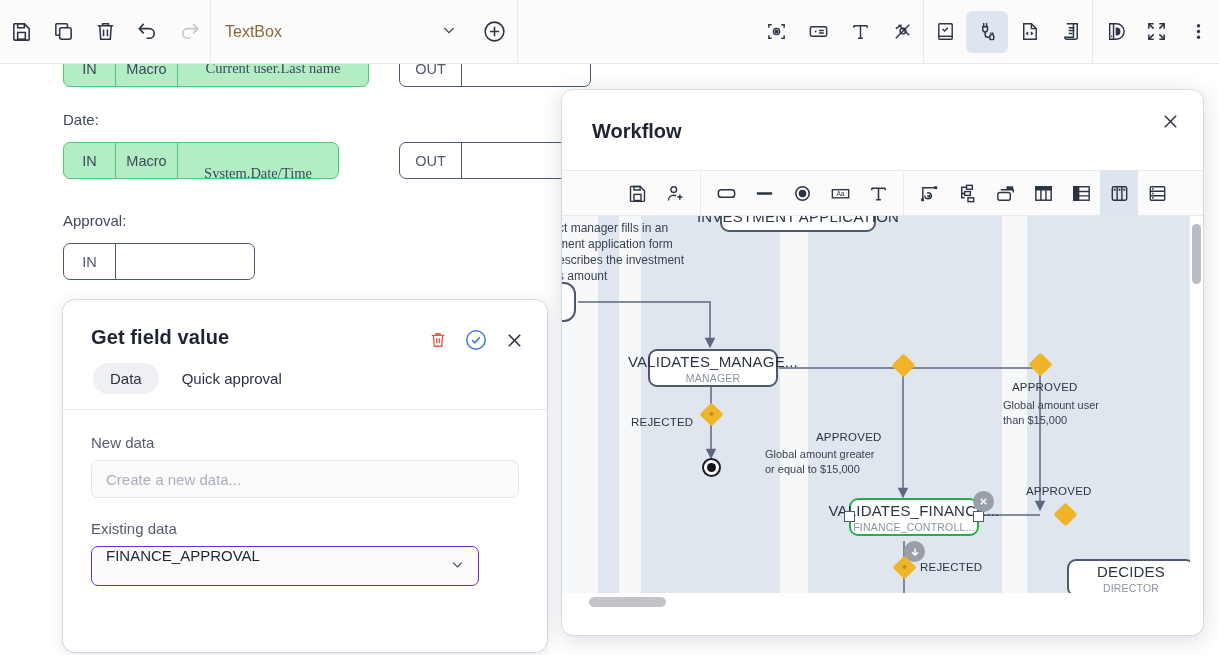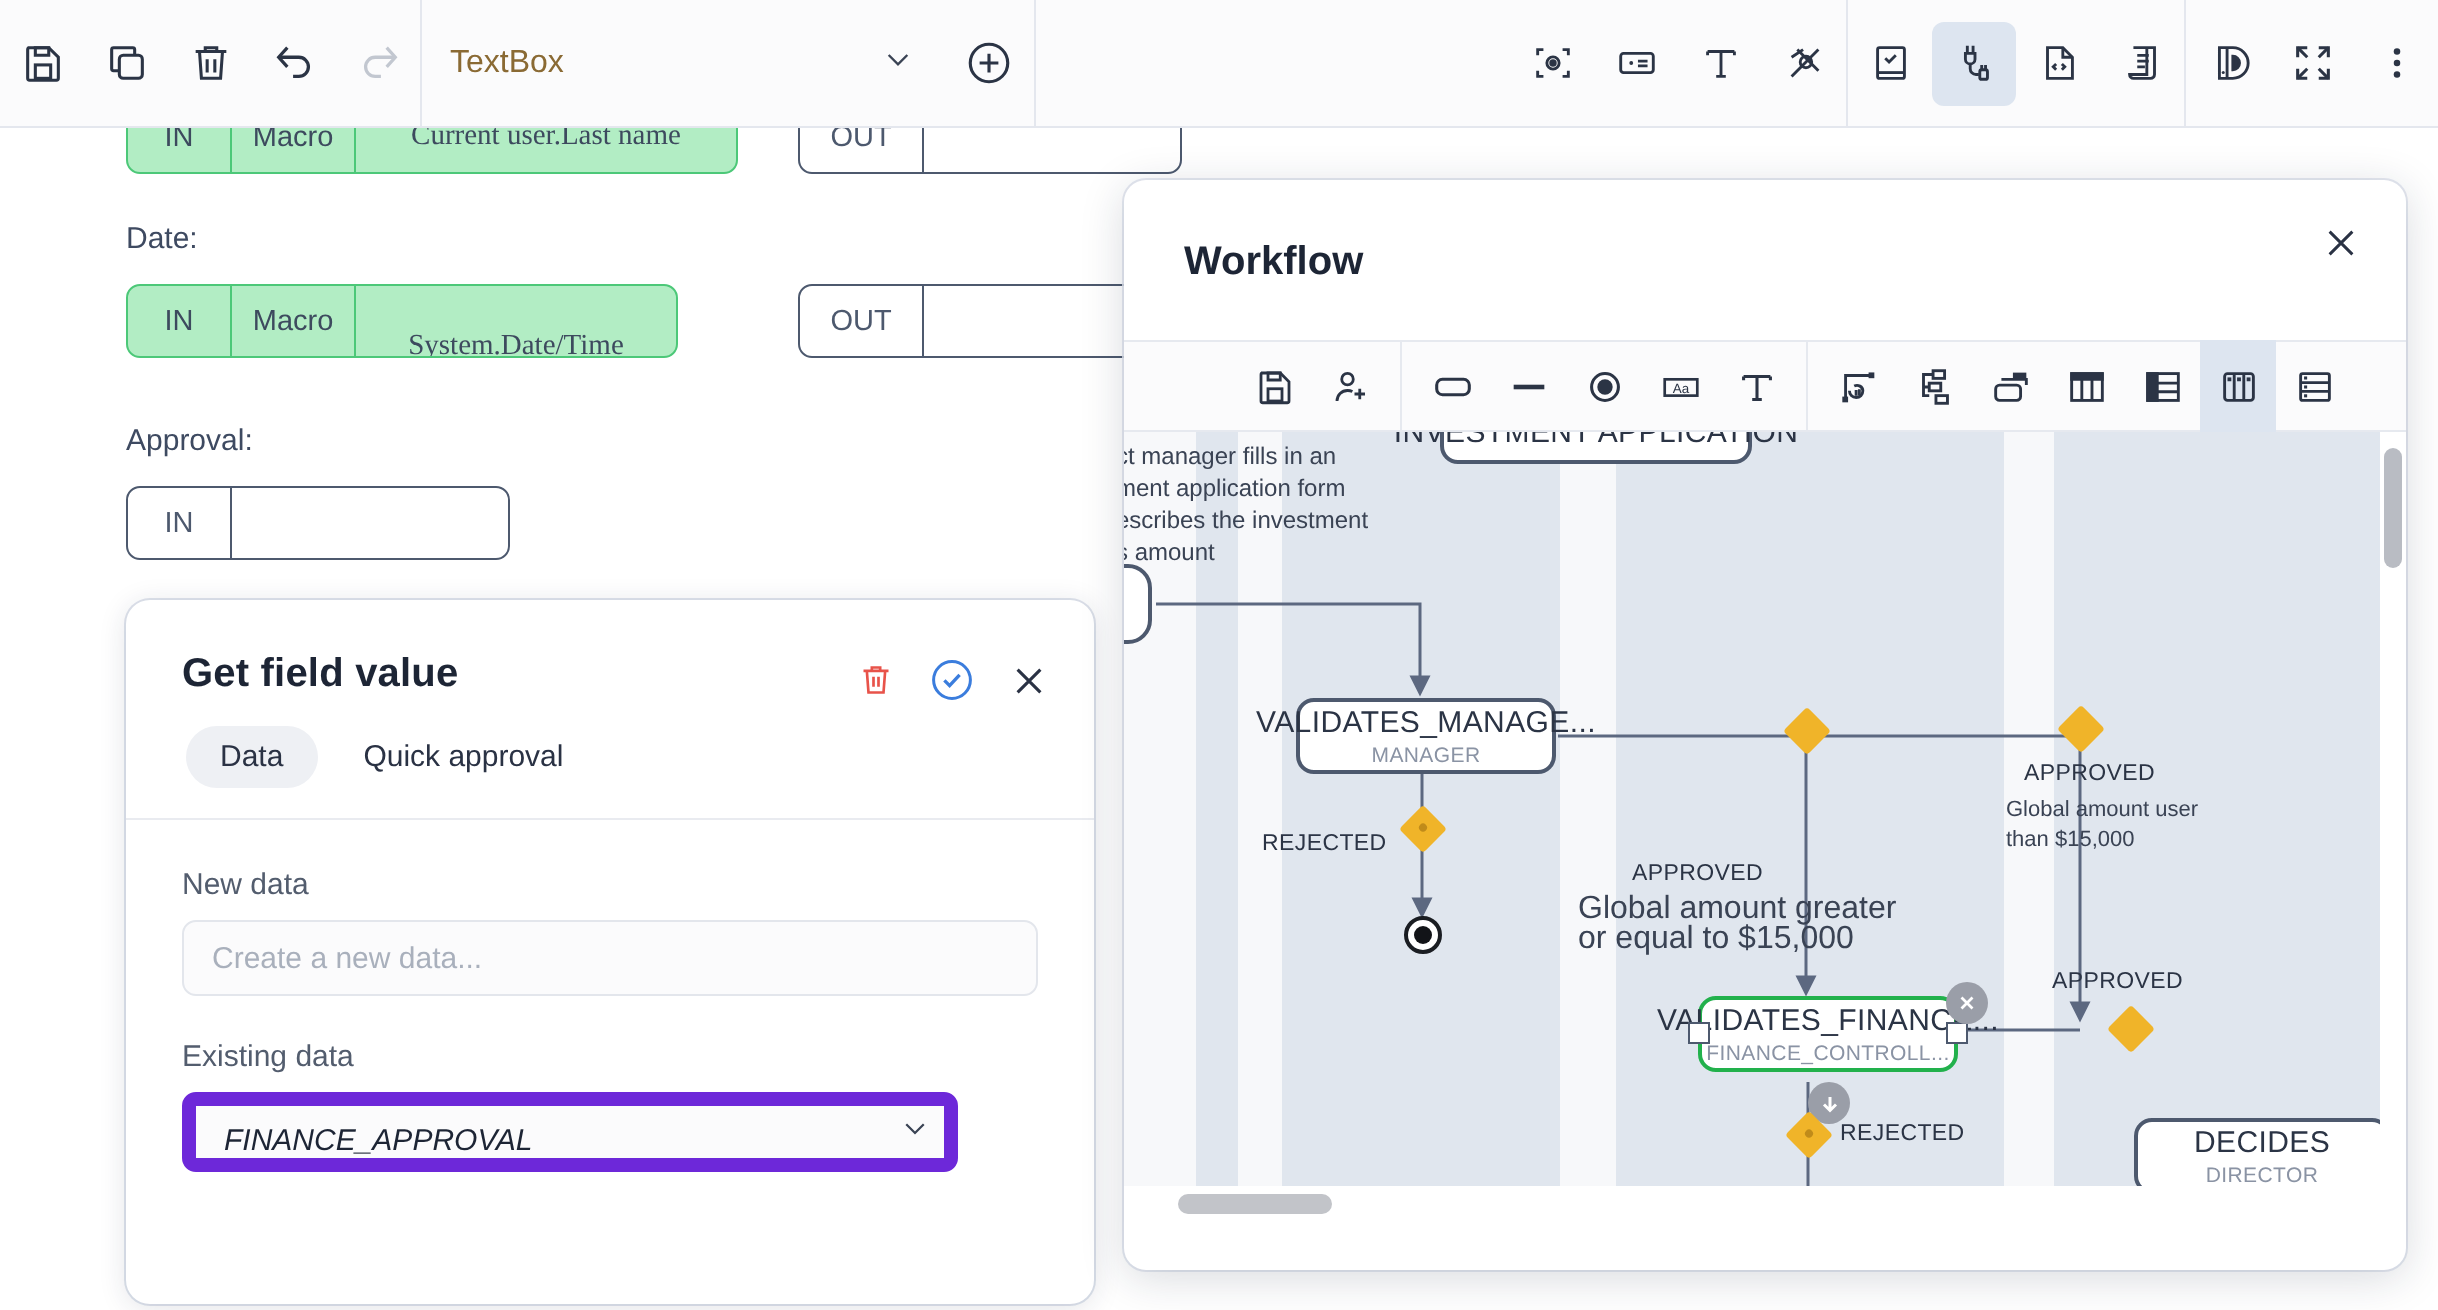--- a/index.html
+++ b/index.html
@@ -77,23 +77,23 @@
   .gfv-body { padding: 24px 28px 0 28px; }
   .gfv-flabel { font-size: 15px; color: #535d6e; margin-bottom: 9px; }
   .gfv-input {
     width: 100%; height: 38px; border: 1px solid #e3e6ec; border-radius: 7px;
     background: #fbfbfc; font-size: 15px; color: #1d2535; padding: 0 14px;
     font-family: "Liberation Sans", sans-serif; outline: none;
   }
   .gfv-input::placeholder { color: #a9b0bc; }
   .gfv-select-wrap { position: relative; width: 388px; margin-top: 2px; }
   .gfv-select {
-    width: 100%; height: 40px; border: 7px solid #6d28d9; border-radius: 7px;
+    width: 100%; height: 40px; border: 1px solid #6d28d9; border-radius: 7px;
     background: #fbfbfc; font-size: 15px; color: #1d2535; padding: 0 36px 0 14px;
-    display: flex; align-items: flex-end; cursor: pointer; font-style: italic;
+    display: flex; align-items: flex-start; cursor: pointer;
   }
   .gfv-select .chev2 { position: absolute; right: 14px; top: 50%; transform: translateY(-50%); color:#3a4354; }
   .gfv-gap { height: 22px; }
 
   
   .wf-modal {
     position: absolute; left: 562px; top: 90px; width: 641px; height: 545px;
     background: #ffffff; border-radius: 11px;
     box-shadow: 0 4px 22px rgba(25,35,60,.17), 0 0 0 1px rgba(225,229,238,.85);
     overflow: hidden;
@@ -537,21 +537,21 @@
       </div>
 
       <div class="diamond" style="left:141px; top:190px;">
         <div class="dot"></div>
       </div>
       <div class="wlabel" style="left:69px; top:200px;">REJECTED</div>
       <div class="endnode" style="left:140px; top:242px;"></div>
 
       <div class="diamond" style="left:333px; top:141px;"></div>
       <div class="wlabel" style="left:254px; top:215px;">APPROVED</div>
-      <div class="wtext" style="left:227px; top:231px; width:160px; font-size:16px; line-height:15px;">
+      <div class="wtext" style="left:203px; top:231px; width:160px; font-size:11px; line-height:15px;">
         <div>Global amount greater</div>
         <div>or equal to $15,000</div>
       </div>
 
       <div class="diamond" style="left:470px; top:140px;"></div>
       <div class="wlabel" style="left:450px; top:165px;">APPROVED</div>
       <div class="wtext" style="left:441px; top:182px; width:160px; font-size:11px; line-height:15px;">
         <div>Global amount user</div>
         <div>than $15,000</div>
       </div>

